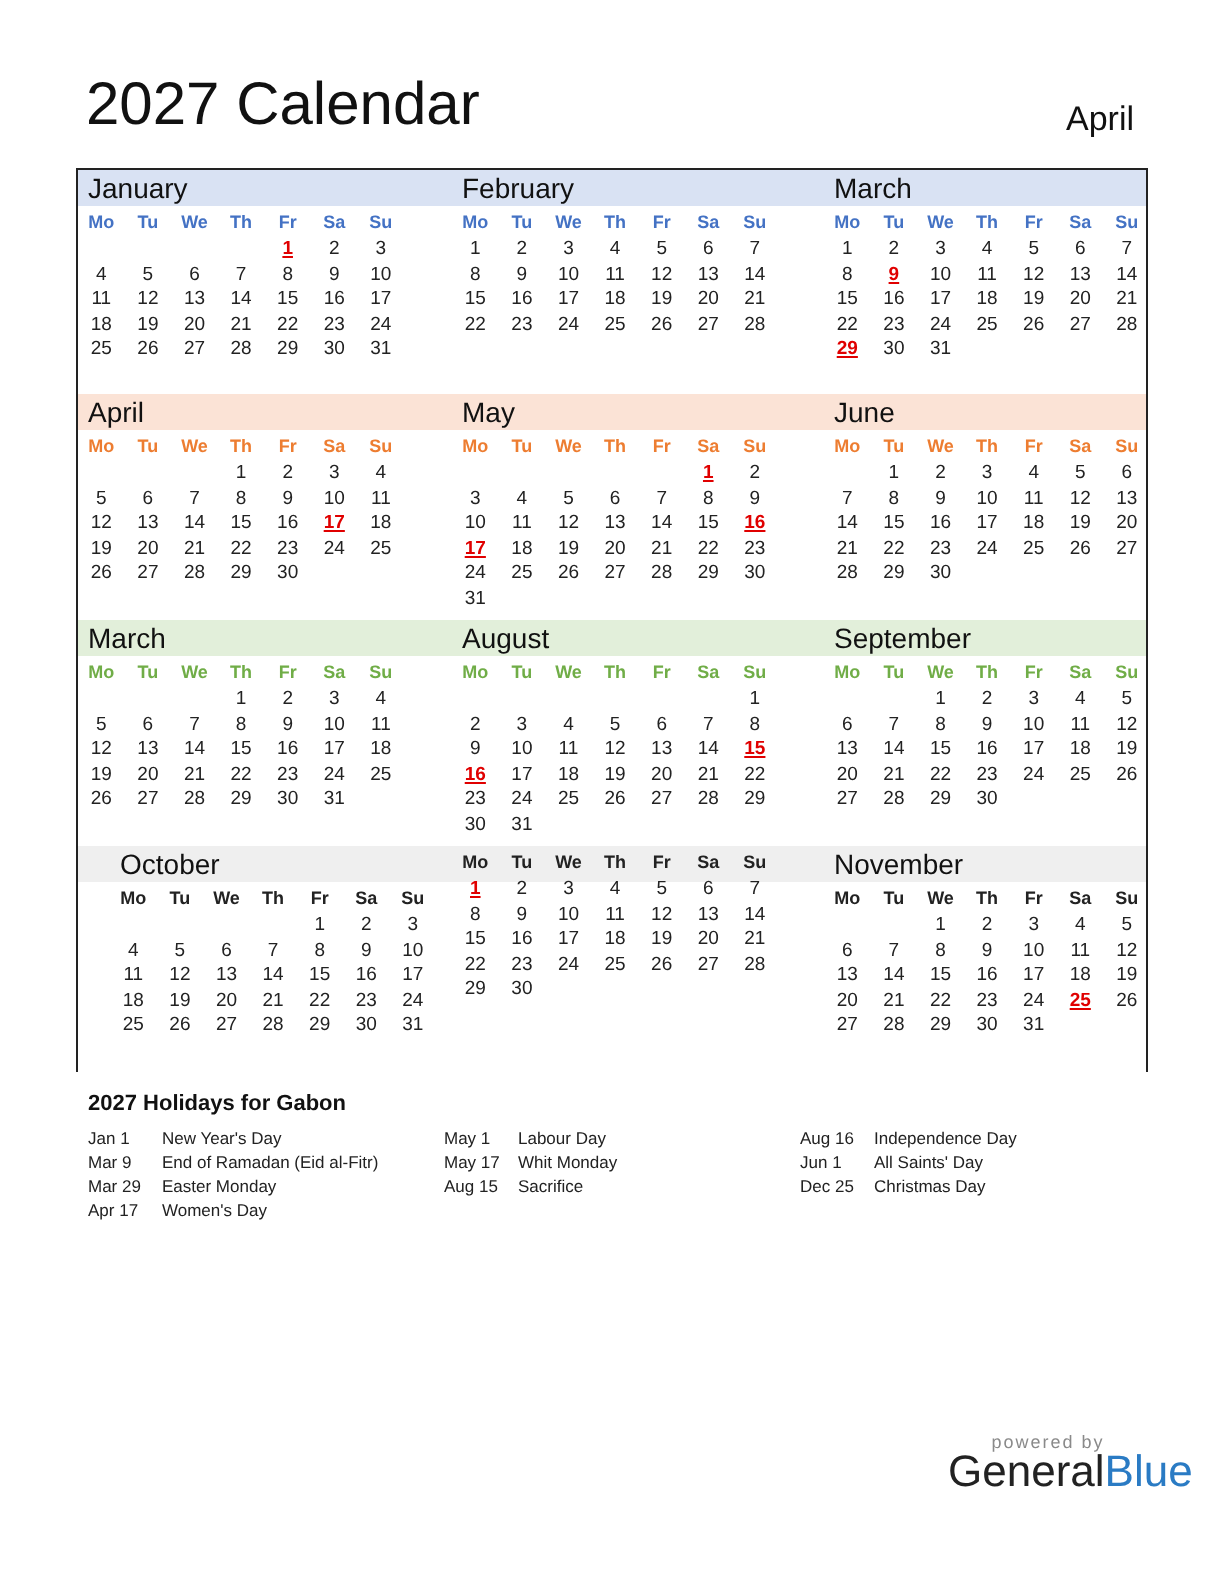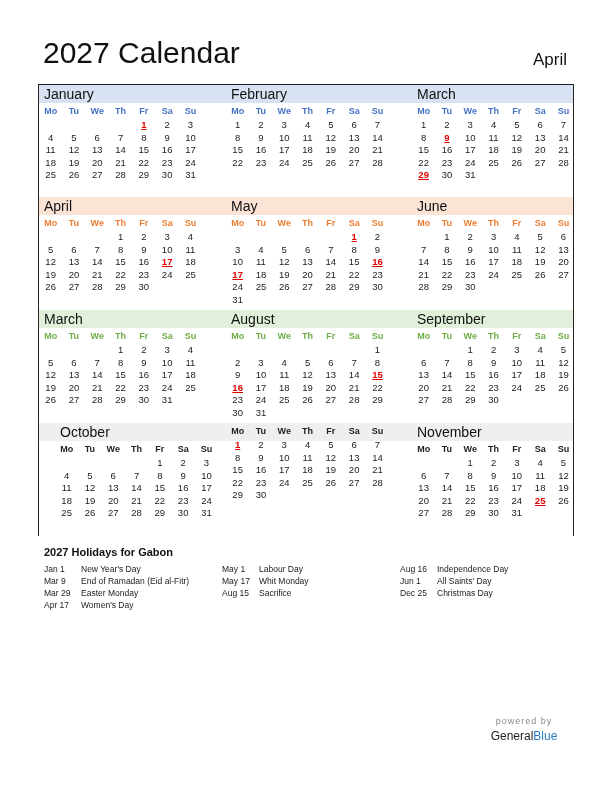--- a/index.html
+++ b/index.html
@@ -15,21 +15,21 @@
   .dow { width: 23.3px; text-align: center; font-size: 9px; font-weight: bold; height: 16px; line-height: 16px; }
   .day { width: 23.3px; text-align: center; font-size: 9.5px; height: 12.5px; line-height: 12.5px; color: #222; }
   .day.holiday { color: #e00000; font-weight: bold; text-decoration: underline; }
   .holidays-title { position: absolute; left: 44px; top: 546px; font-size: 11px; font-weight: bold; color: #111; text-align: center; }
   .hcol { position: absolute; top: 563px; font-size: 8.5px; color: #222; }
   .hitem { display: flex; line-height: 12px; }
   .hdate { width: 37px; flex: none; }
   .hname { flex: 1; }
   .logo { position: absolute; left: 474px; top: 716px; width: 100px; text-align: center; }
   .powered { font-size: 9px; color: #8a8a8a; letter-spacing: 1px; }
-  .brand { font-size: 12px; line-height: 20px; }
+  .brand { font-size: 22px; line-height: 20px; }
   .brand .g { color: #222; }
   .brand .b { color: #2a7bc4; }
 </style>
 </head>
 <body>
 
 <div class="title">2027 Calendar</div>
 <div class="country">April</div>
 
 <div class="cal-frame" id="cal">

